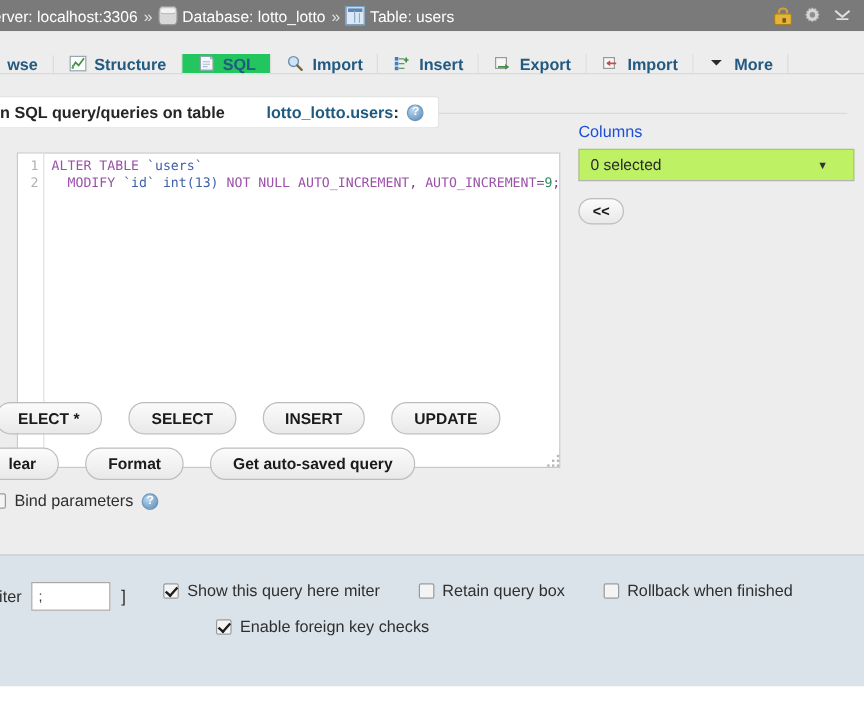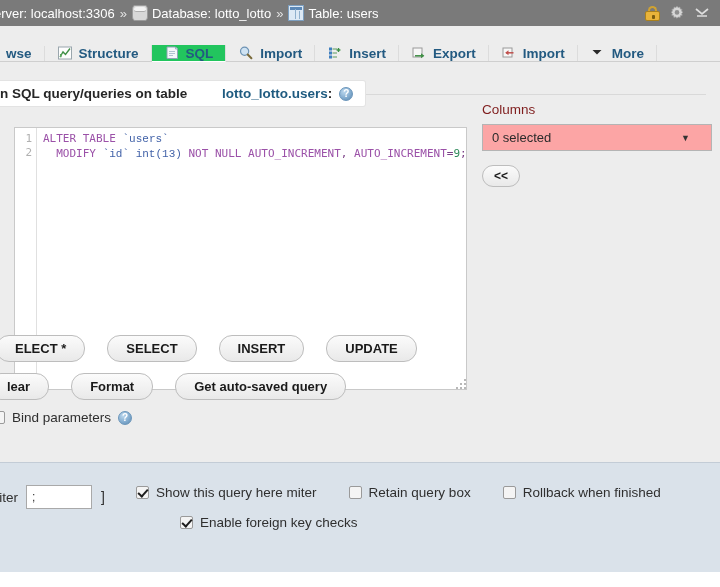--- a/index.html
+++ b/index.html
@@ -142,38 +142,38 @@
   }
   .code {
     flex: 1; padding: 4px 0 0 6px;
     font-family: "DejaVu Sans Mono", monospace;
     font-size: 11px; line-height: 13.5px;
     white-space: pre;
     color: #333333;
     overflow: hidden;
   }
   .kw { color: #9b51a8; }
-  .id { color: #4262a8; font-family: Liberation Mono, monospace; }
+  .id { color: #4262a8; }
   .num { color: #2f8a5b; }
   .punc { color: #7a3f86; }
   .resize-grip {
     position: absolute; left: 455px; top: 316px; width: 12px; height: 12px;
   }
   .resize-grip i {
     position: absolute; right: 1px; bottom: 1px;
     width: 2px; height: 2px; background: #b8b8b8;
     box-shadow: -4px 0 0 #b8b8b8, 0 -4px 0 #b8b8b8, -4px -4px 0 #b8b8b8, -8px 0 0 #b8b8b8, 0 -8px 0 #b8b8b8;
   }
 
   
   .columns-panel { position: absolute; left: 482px; top: 40px; width: 230px; }
-  .columns-label { font-size: 13.5px; color: #7f1d1d; margin-bottom: 7px; }
+  .columns-label { font-size: 13.5px; color: #1d4ed8; margin-bottom: 7px; }
   .columns-select {
     width: 230px; height: 27px;
-    background: #fca5a5;
+    background: #bef264;
     border: 1px solid #b4b4b4;
     display: flex; align-items: center; justify-content: space-between;
     padding: 0 21px 0 9px;
     font-size: 13px; color: #2b2b2b;
     cursor: pointer;
   }
   .columns-select .arrow { font-size: 9px; color: #333; }
   .btn-pill {
     display: inline-flex; align-items: center; justify-content: center;
     background: linear-gradient(#fbfbfb, #e9e9e9);

